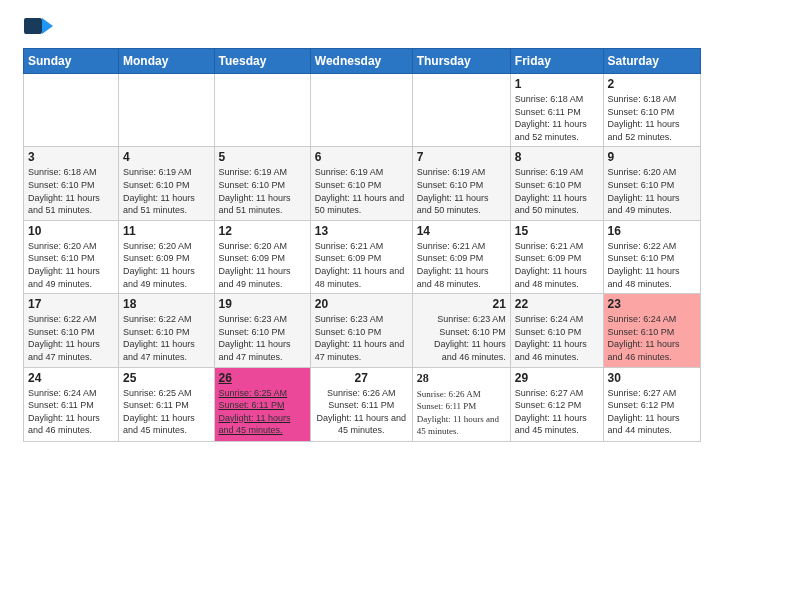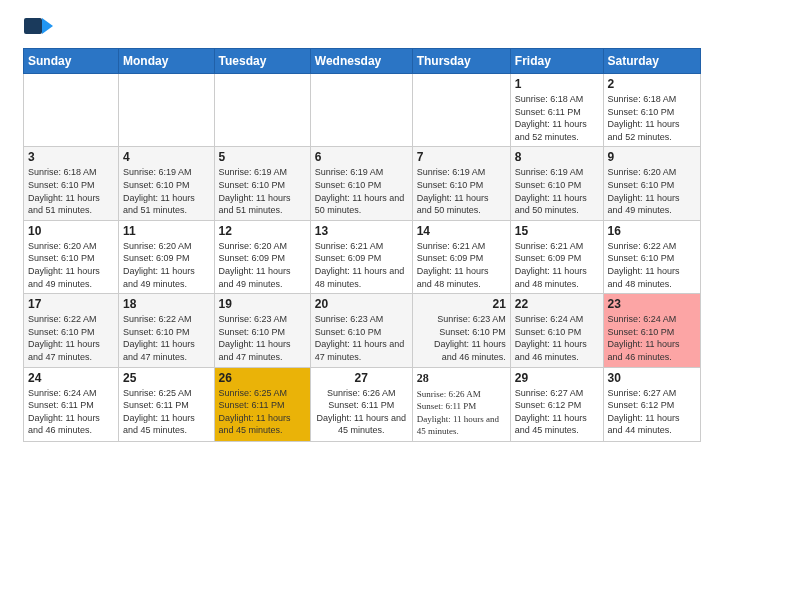--- a/index.html
+++ b/index.html
@@ -310,21 +310,21 @@
 Daylight: 11 hours
 and 46 minutes.</div>
           </td>
           <td style="background: rgb(255, 255, 255);">
             <span class="day-number">25</span>
             <div class="day-info">Sunrise: 6:25 AM
 Sunset: 6:11 PM
 Daylight: 11 hours
 and 45 minutes.</div>
           </td>
-          <td style="background: #eab308;">
+          <td style="background: #ec4899; text-decoration: underline;">
             <span class="day-number">26</span>
             <div class="day-info">Sunrise: 6:25 AM
 Sunset: 6:11 PM
 Daylight: 11 hours
 and 45 minutes.</div>
           </td>
           <td style="background: rgb(255, 255, 255); text-align: center;">
             <span class="day-number">27</span>
             <div class="day-info">Sunrise: 6:26 AM
 Sunset: 6:11 PM

